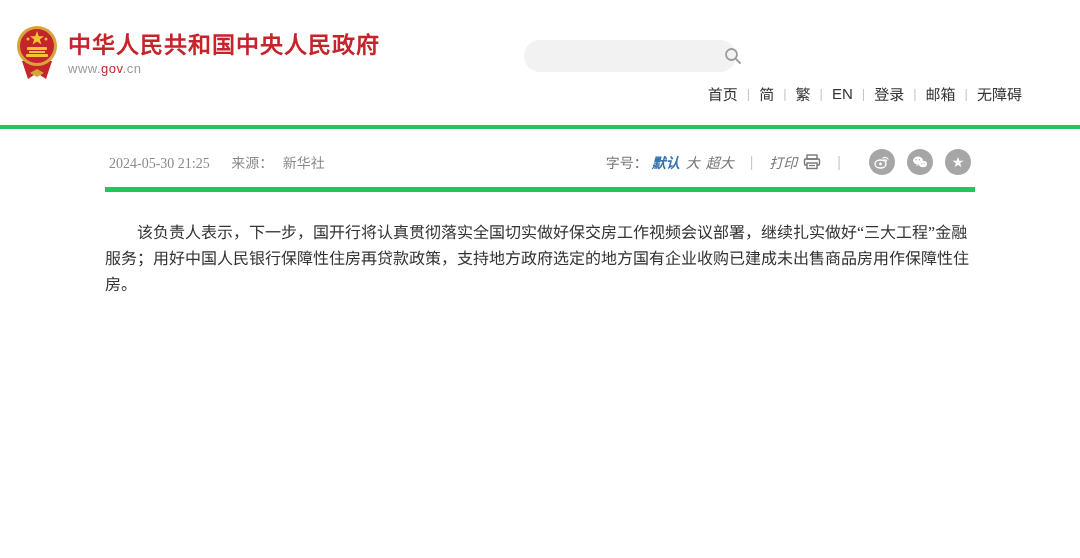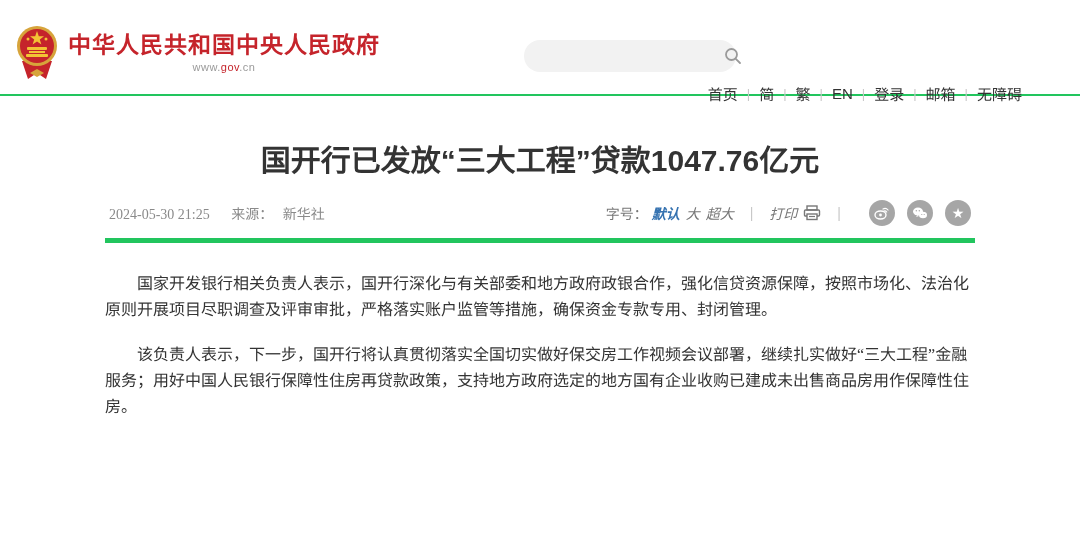--- a/index.html
+++ b/index.html
@@ -3,26 +3,26 @@
 <meta charset="utf-8">
 <style>
   * { margin:0; padding:0; box-sizing:border-box; }
   html,body { background:#fff; }
   body {
     width:1080px; height:558px; position:relative; overflow:hidden;
     font-family:"Liberation Sans","DejaVu Sans",sans-serif; color:#333;
   }
 
   
-  .site-header { position:relative; height:96px; background:#fff; border-bottom:2px solid #22c55e; }
+  .site-header { position:relative; height:129px; background:#fff; border-bottom:4px solid #22c55e; }
   .masthead { position:absolute; left:16px; top:23px; display:flex; align-items:flex-start; cursor:pointer; }
   .emblem { width:42px; height:60px; }
   .mast-text { margin-left:10px; padding-top:9px; }
   .site-title { font-size:23px; font-weight:bold; color:#c5242b; letter-spacing:1px; line-height:26px; }
-  .site-url { font-size:11px; color:#9a9a9a; margin-top:3px; letter-spacing:.5px;text-align:center; }
+  .site-url { font-size:13px; color:#9a9a9a; margin-top:3px; letter-spacing:.5px; }
   .site-url .gov { color:#c5242b; }
 
   .search-box { position:absolute; left:524px; top:40px; width:212px; height:32px;
     background:#f2f2f2; border-radius:16px; display:flex; align-items:center; }
   .search-input { flex:1; border:none; outline:none; background:transparent; height:100%;
     padding:0 8px 0 16px; font-size:13px; color:#333; }
   .search-btn { width:34px; height:32px; border:none; background:transparent; cursor:pointer;
     display:flex; align-items:center; justify-content:center; }
 
   .top-nav { position:absolute; right:58px; top:46px; display:flex; align-items:center; font-size:15px;margin-top:37px; }
@@ -99,21 +99,20 @@
       <span class="nav-sep">|</span>
     <a>登录</a>
       <span class="nav-sep">|</span>
     <a>邮箱</a>
       <span class="nav-sep">|</span>
     <a>无障碍</a>
   </nav>
 </header>
 
 <main class="article-wrap">
-  <h1 class="article-title">国开行已发放“三大工程”贷款1047.76亿元</h1>
 
   <div class="meta-row">
     <div class="meta-left">
       <span>2024-05-30 21:25</span>
       <span style="margin-left:18px;">来源：</span>
       <span class="src-name">新华社</span>
     </div>
 
     <div class="meta-tools">
       <span class="lbl">字号：</span>
@@ -156,16 +155,15 @@
           </svg>
         </span>
         <span class="share-circle">
           <span class="star-glyph">★</span>
         </span>
       </span>
     </div>
   </div>
 
   <div class="article-body">
-    <p>国家开发银行相关负责人表示，国开行深化与有关部委和地方政府政银合作，强化信贷资源保障，按照市场化、法治化原则开展项目尽职调查及评审审批，严格落实账户监管等措施，确保资金专款专用、封闭管理。</p>
     <p>该负责人表示，下一步，国开行将认真贯彻落实全国切实做好保交房工作视频会议部署，继续扎实做好“三大工程”金融服务；用好中国人民银行保障性住房再贷款政策，支持地方政府选定的地方国有企业收购已建成未出售商品房用作保障性住房。</p>
   </div>
 </main>
 
 </body></html>

